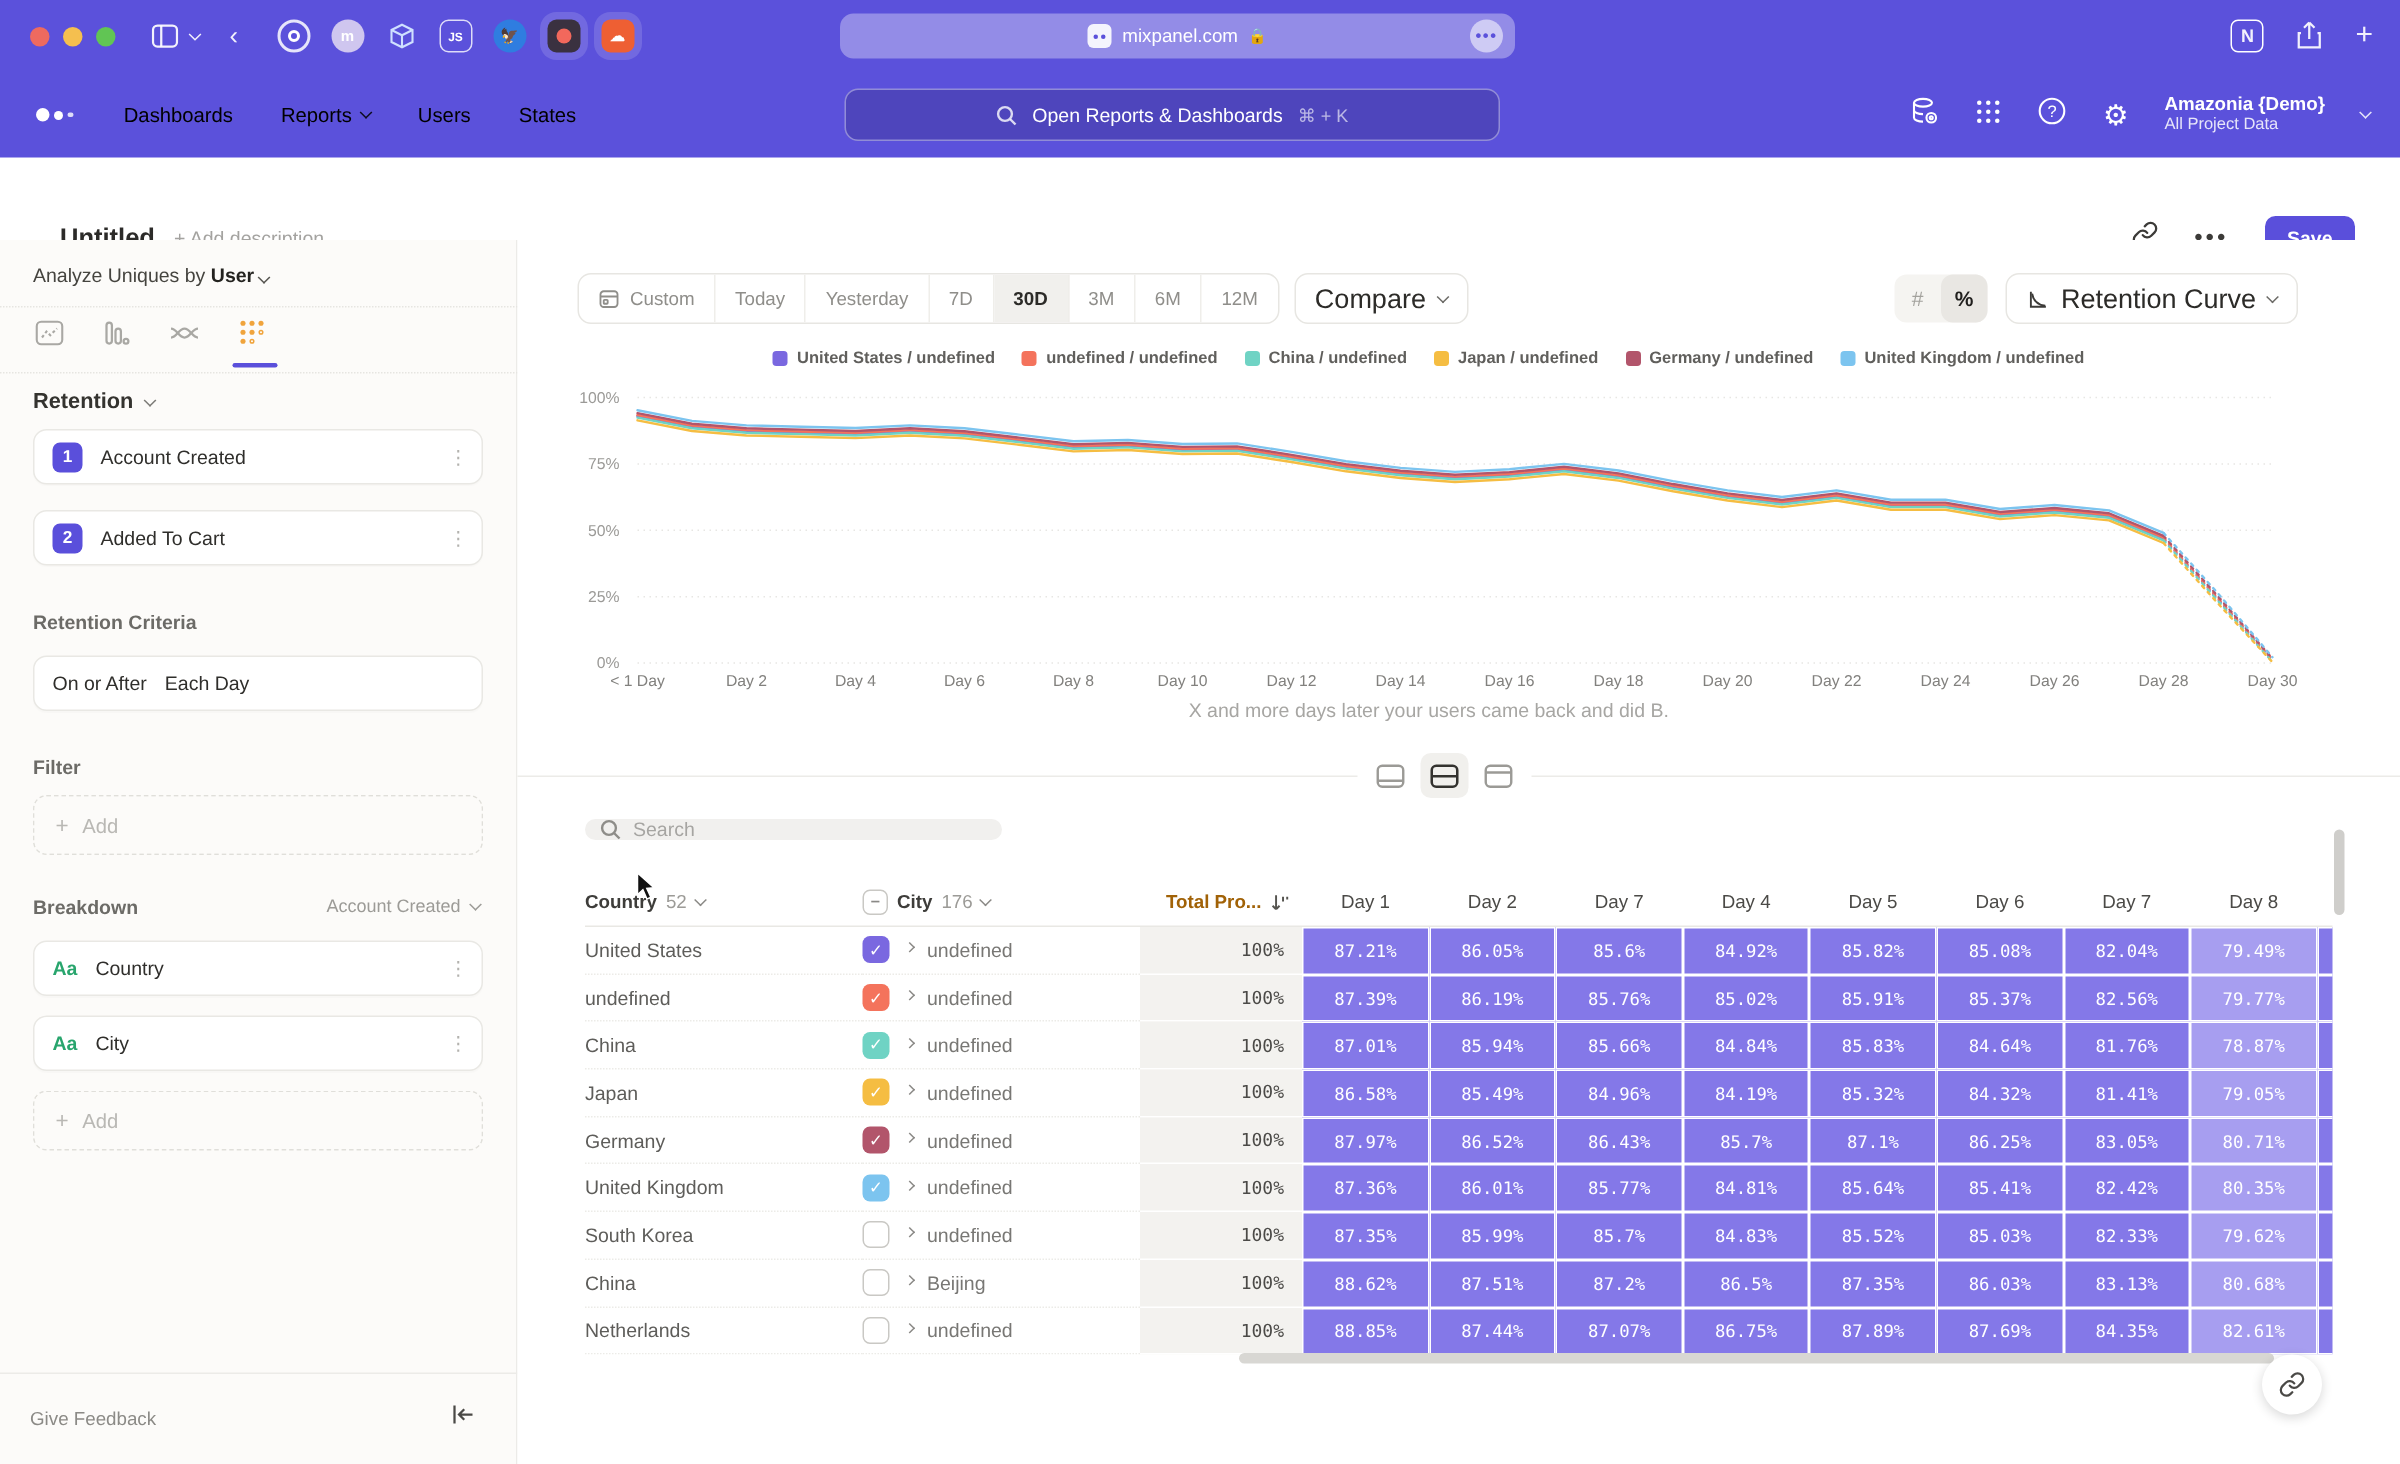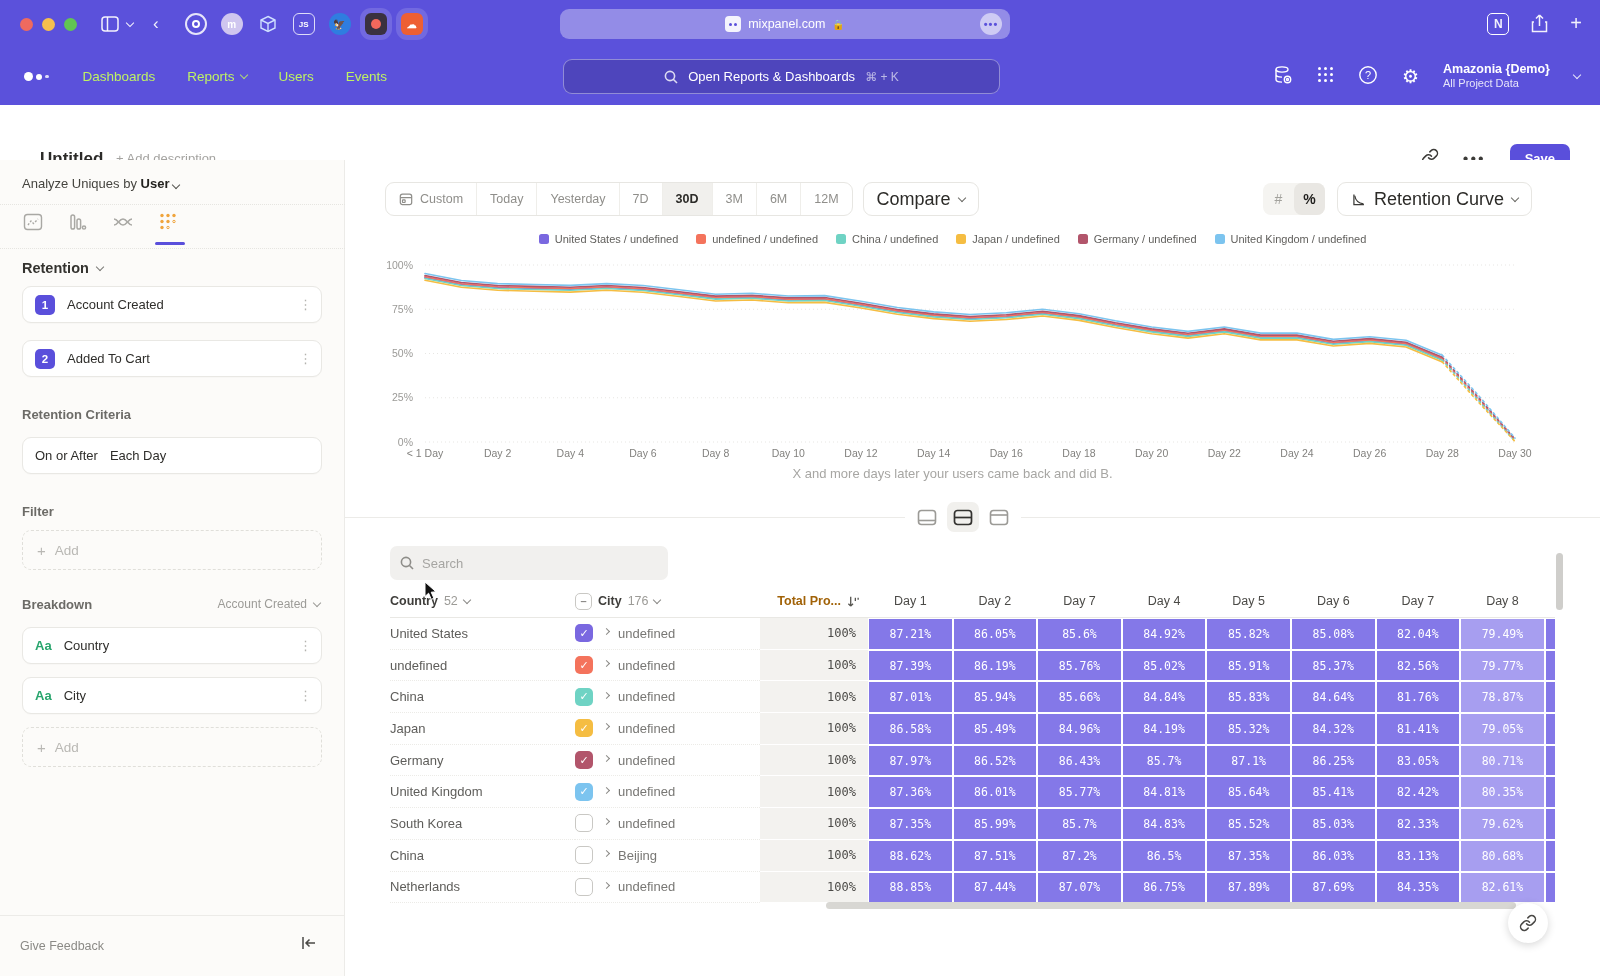--- a/index.html
+++ b/index.html
@@ -19,21 +19,21 @@
   .url-fav { width:16px; height:16px; background:rgba(255,255,255,.9); border-radius:4px; display:flex; align-items:center; justify-content:center; gap:1.5px; }
   .url-fav i { width:3px; height:3px; border-radius:50%; background:#5b51db; }
   .url-more { position:absolute; right:8px; top:4px; width:22px; height:22px; border-radius:50%; background:rgba(255,255,255,.55); color:#5b51db; font-weight:bold; display:flex; align-items:center; justify-content:center; font-size:11px; letter-spacing:1px; }
   .chrome-right { position:absolute; right:18px; top:12px; display:flex; gap:22px; align-items:center; }
 
   
   .topnav { position:absolute; left:0; top:48px; width:1600px; height:57px; background:#5b51db; display:flex; align-items:center; }
   .logo { display:flex; align-items:center; gap:3px; margin-left:24px; }
   .logo i { background:#fff; border-radius:50%; }
   .nav-items { display:flex; gap:32px; margin-left:34px; }
-  .nav-item { color:#bef264; font-size:13.5px; cursor:pointer; display:flex; align-items:center; gap:6px; }
+  .nav-item { color:#000000; font-size:13.5px; cursor:pointer; display:flex; align-items:center; gap:6px; }
   .nav-search { position:absolute; left:563px; top:11px; width:437px; height:35px; background:rgba(0,0,0,.14); border:1px solid rgba(255,255,255,.38); border-radius:9px; display:flex; align-items:center; justify-content:center; gap:10px; color:#fff; font-size:13px; }
   .nav-search .short { color:rgba(255,255,255,.62); font-size:12px; }
   .nav-right { position:absolute; right:20px; top:0; height:57px; display:flex; align-items:center; gap:24px; color:#fff; }
   .proj { text-align:left; line-height:1.25; }
   .proj .pn { font-size:12.5px; font-weight:bold; }
   .proj .ps { font-size:11px; opacity:.85; }
   .chv { display:inline-block; width:6px; height:6px; border-right:1.5px solid currentColor; border-bottom:1.5px solid currentColor; transform:rotate(45deg); margin-top:-3px; }
   .chv.right { transform:rotate(-45deg); }
 
   
@@ -72,32 +72,32 @@
   .range-btn { display:flex; align-items:center; gap:7px; padding:0 13px; font-size:12.5px; color:#8f8e8a; border-right:1px solid #efeeea; cursor:pointer; }
   .range-btn:last-child { border-right:none; }
   .range-btn.active { background:#f1f0ed; color:#2c2b28; font-weight:bold; }
   .btn { display:flex; align-items:center; gap:8px; padding:0 13px; border:1px solid #e7e6e2; border-radius:9px; background:#fff; font-size:18px; color:#2c2b28; height:34px; cursor:pointer; }
   .tools-right { position:absolute; right:68px; top:22px; display:flex; gap:12px; align-items:center; }
   .unit-group { display:flex; background:#f5f4f1; border-radius:8px; height:32px; }
   .unit { width:31px; display:flex; align-items:center; justify-content:center; font-size:14px; color:#a3a29d; border-radius:8px; cursor:pointer; }
   .unit.active { background:#e9e7e3; color:#201f1d; font-weight:bold; }
 
   .legend { position:absolute; left:0; top:73px; width:1215px; display:flex; justify-content:center; gap:18px; }
-  .lg-item { display:flex; align-items:center; gap:6px; font-size:11px; color:#605f5c; cursor:pointer; }
+  .lg-item { display:flex; align-items:center; gap:6px; font-size:11px; color:#605f5c; cursor:pointer;font-weight:bold; }
   .lg-sw { width:10px; height:10px; border-radius:2.5px; }
 
   .chart-wrap { position:absolute; left:0; top:95px; width:1255px; height:210px; }
   .caption { position:absolute; left:0; top:306px; width:1215px; text-align:center; font-size:13px; color:#a7a6a3; }
 
   .split-div { position:absolute; left:0; top:357px; width:1255px; border-top:1px solid #ecebe8; }
   .view-toggle { position:absolute; left:560px; top:342px; height:30px; background:#fff; display:flex; padding:0 6px; gap:4px; }
   .vt { width:32px; height:30px; border-radius:7px; display:flex; align-items:center; justify-content:center; cursor:pointer; }
   .vt.active { background:#f1f0ed; }
 
-  .search-box { position:absolute; left:45px; top:386px; width:278px; height:34px; background:#f1f0ee; border-radius:7px; display:flex; align-items:center; padding:0 10px; gap:8px; }
+  .search-box { position:absolute; left:45px; top:386px; width:278px; height:14px; background:#f1f0ee; border-radius:7px; display:flex; align-items:flex-end; padding:0 10px; gap:8px; }
   .search-box input { border:none; outline:none; background:transparent; font-size:13px; color:#3c3b38; width:220px; font-family:"Liberation Sans",sans-serif; }
   .search-box input::placeholder { color:#a6a5a2; }
 
   .t-grid { display:grid; grid-template-columns:185px 185px 108px repeat(9,84.6px); }
   .t-head { position:absolute; left:45px; top:425px; width:1165px; height:33px; border-bottom:1px solid #e9e8e4; align-items:center; font-size:12.5px; overflow:hidden; }
   .h-name { display:flex; align-items:center; gap:6px; color:#3e3d3a; font-weight:bold; }
   .h-count { color:#9c9b97; font-weight:normal; }
   .h-chv { color:#8a8986; }
   .h-total { display:flex; align-items:center; justify-content:flex-end; gap:6px; padding-right:8px; color:#a16207; font-weight:bold; }
   .h-day { text-align:center; color:#4b4a47; }
@@ -185,21 +185,21 @@
   <div class="topnav">
     <div class="logo">
       <i style="width:9px;height:9px"></i>
         <i style="width:6px;height:6px"></i>
         <i style="width:3.5px;height:3.5px;opacity:.8"></i>
     </div>
     <div class="nav-items">
         <div class="nav-item">Dashboards</div>
         <div class="nav-item">Reports<span class="chv" style="opacity: 0.85;"></span></div>
         <div class="nav-item">Users</div>
-        <div class="nav-item">Events</div>
+        <div class="nav-item">States</div>
       </div>
     <div class="nav-search">
       <svg width="14" height="14" viewBox="0 0 14 14" fill="none" stroke="rgba(255,255,255,.8)" stroke-width="1.6">
           <circle cx="6" cy="6" r="4.6"></circle>
           <line x1="9.5" y1="9.5" x2="13" y2="13"></line>
         </svg>
       <span>Open Reports &amp; Dashboards</span>
       <span class="short">⌘ + K</span>
     </div>
     <div class="nav-right">

